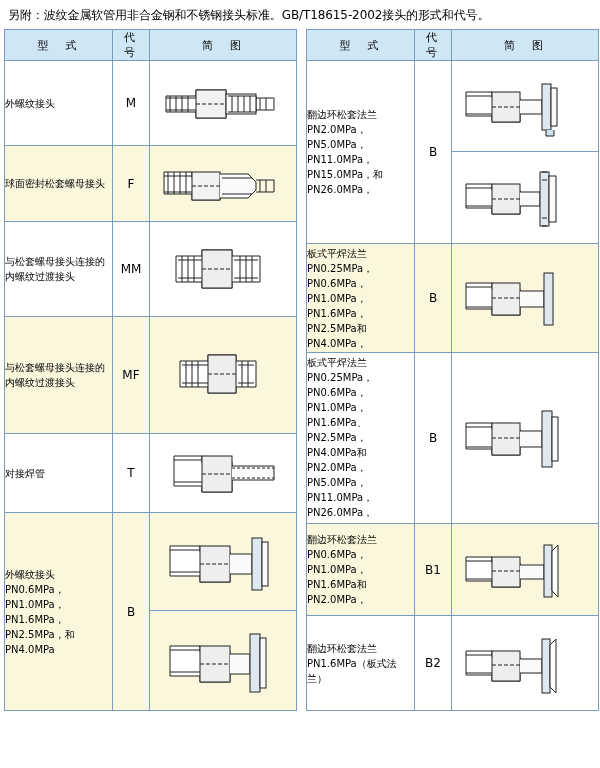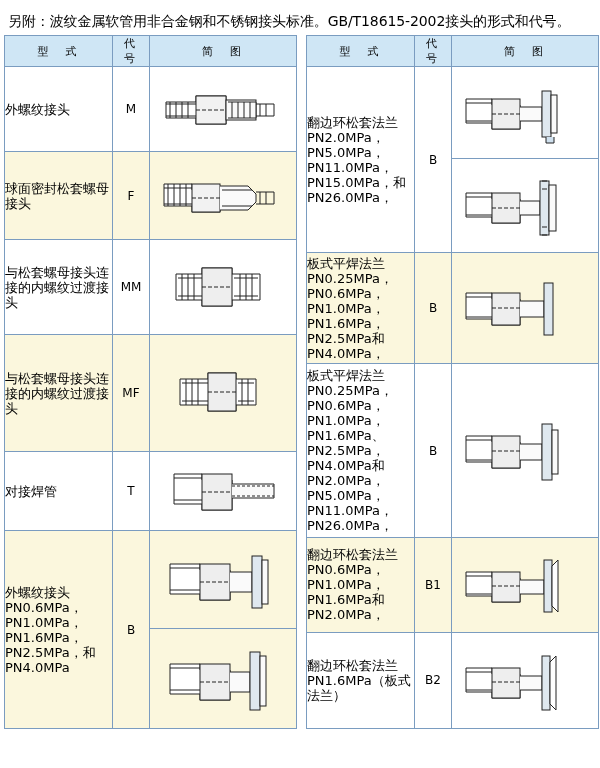--- a/index.html
+++ b/index.html
@@ -15,23 +15,23 @@
     overflow: hidden;
   }
   .page {
     position: relative;
     width: 600px;
     height: 768px;
     box-sizing: border-box;
     padding: 0 4px;
   }
   .doc-title {
-    font-size: 14px;
+    font-size: 12px;
     line-height: 16px;
-    padding: 13px 4px 6px 4px;
+    padding: 7px 4px 6px 4px;
     white-space: nowrap;
     letter-spacing: -0.1px;
   }
   table.main {
     border-collapse: collapse;
     table-layout: fixed;
     width: 592px;
     border: 1px solid #3a6ea5;
   }
   table.main td, table.main th {
@@ -42,21 +42,21 @@
   thead th {
     background: #cfe6f5;
     font-weight: normal;
     font-size: 11px;
     height: 22px;
     color: #000;
     letter-spacing: 3px;
   }
 
   .cell-type {
-    font-size: 13px;
+    font-size: 10px;
     line-height: 15px;
     padding: 4px 5px;
     text-align: left;
     margin-left: 41px;
   }
   .cell-code {
     text-align: center;
     font-size: 12px;
   }
   .cell-fig {
@@ -128,21 +128,21 @@
                 <path d="M10 30 L40 30 M10 42 L40 42 M14 28 L14 44 M20 28 L20 44 M26 28 L26 44 M32 28 L32 44"></path>
                 <path d="M72 28 L100 28 M72 44 L100 44 M76 28 L76 44 M82 28 L82 44 M88 28 L88 44 M94 28 L94 44"></path>
                 <path d="M40 36 L70 36" stroke-dasharray="4 2"></path>
                 <path d="M100 30 L118 30 L118 42 L100 42"></path>
                 <path d="M104 30 L104 42 M110 30 L110 42"></path>
               </g>
             </svg>
           </td>
         </tr>
 
-        <tr style="height:88px">
+        <tr style="height:76px">
           <td class="cell-type yellow">球面密封松套螺母接头</td>
           <td class="cell-code yellow">F</td>
           <td class="cell-fig yellow">
             <svg class="fig" width="135" height="72" viewBox="0 0 135 72">
               <g fill="none" stroke="#222" stroke-width="1">
                 <path d="M8 30 L8 46 L36 46 L36 52 L64 52 L64 46 L64 30 L36 30 L36 24 L8 24 Z" fill="#fff"></path>
                 <rect x="36" y="24" width="28" height="28" fill="#f2f2f2"></rect>
                 <path d="M8 28 L36 28 M8 44 L36 44 M12 24 L12 46 M18 24 L18 46 M24 24 L24 46 M30 24 L30 46"></path>
                 <path d="M64 26 L92 26 L100 34 L100 42 L92 50 L64 50" fill="#fafafa"></path>
                 <path d="M66 30 L96 30 M66 46 L96 46"></path>

